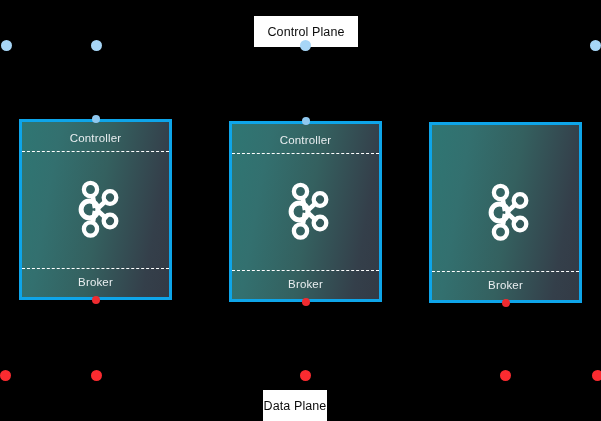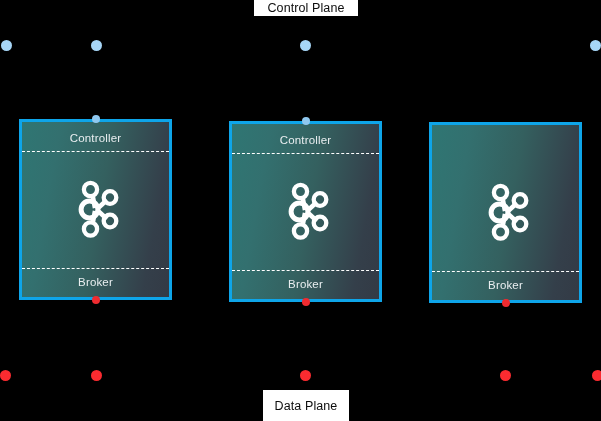--- a/index.html
+++ b/index.html
@@ -31,28 +31,28 @@
     font-family: "Liberation Sans", sans-serif;
     display: flex;
     align-items: center;
     justify-content: center;
     letter-spacing: 0.1px;
     box-sizing: border-box;
     white-space: nowrap;
   }
   #control-plane-label {
     left: 254px;
-    top: 0px;
+    top: 16px;
     width: 104px;
-    height: 16px;
+    height: 31px;
   }
   #data-plane-label {
     left: 263px;
     top: 390px;
-    width: 86px;
+    width: 64px;
     height: 31px;
     text-align: right;
   }
 
   
   .rail-dot {
     position: absolute;
     border-radius: 50%;
     box-sizing: border-box;
   }

